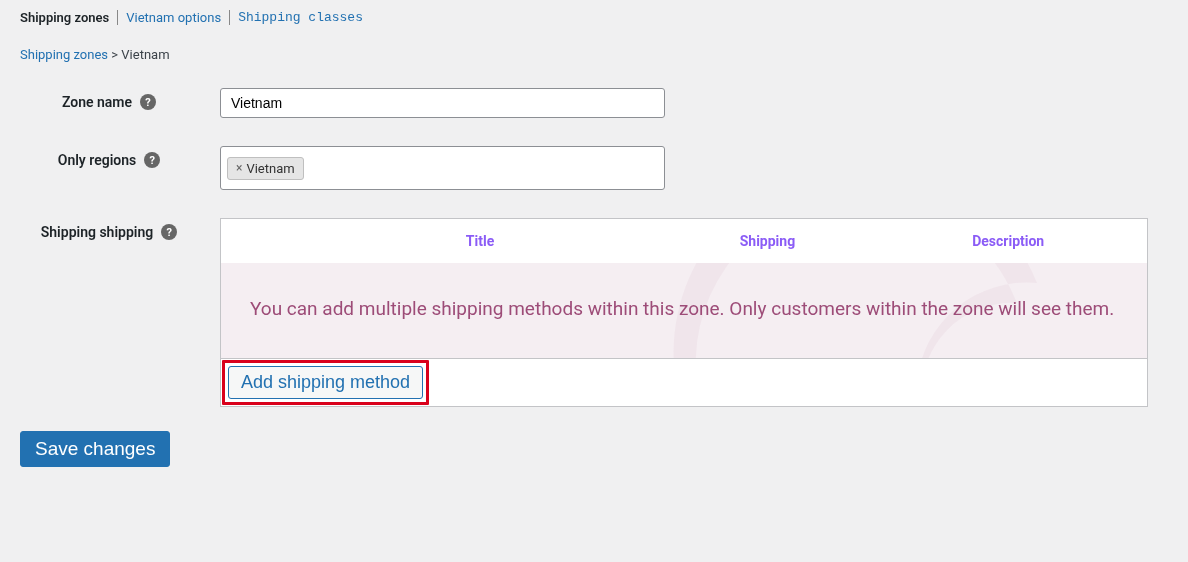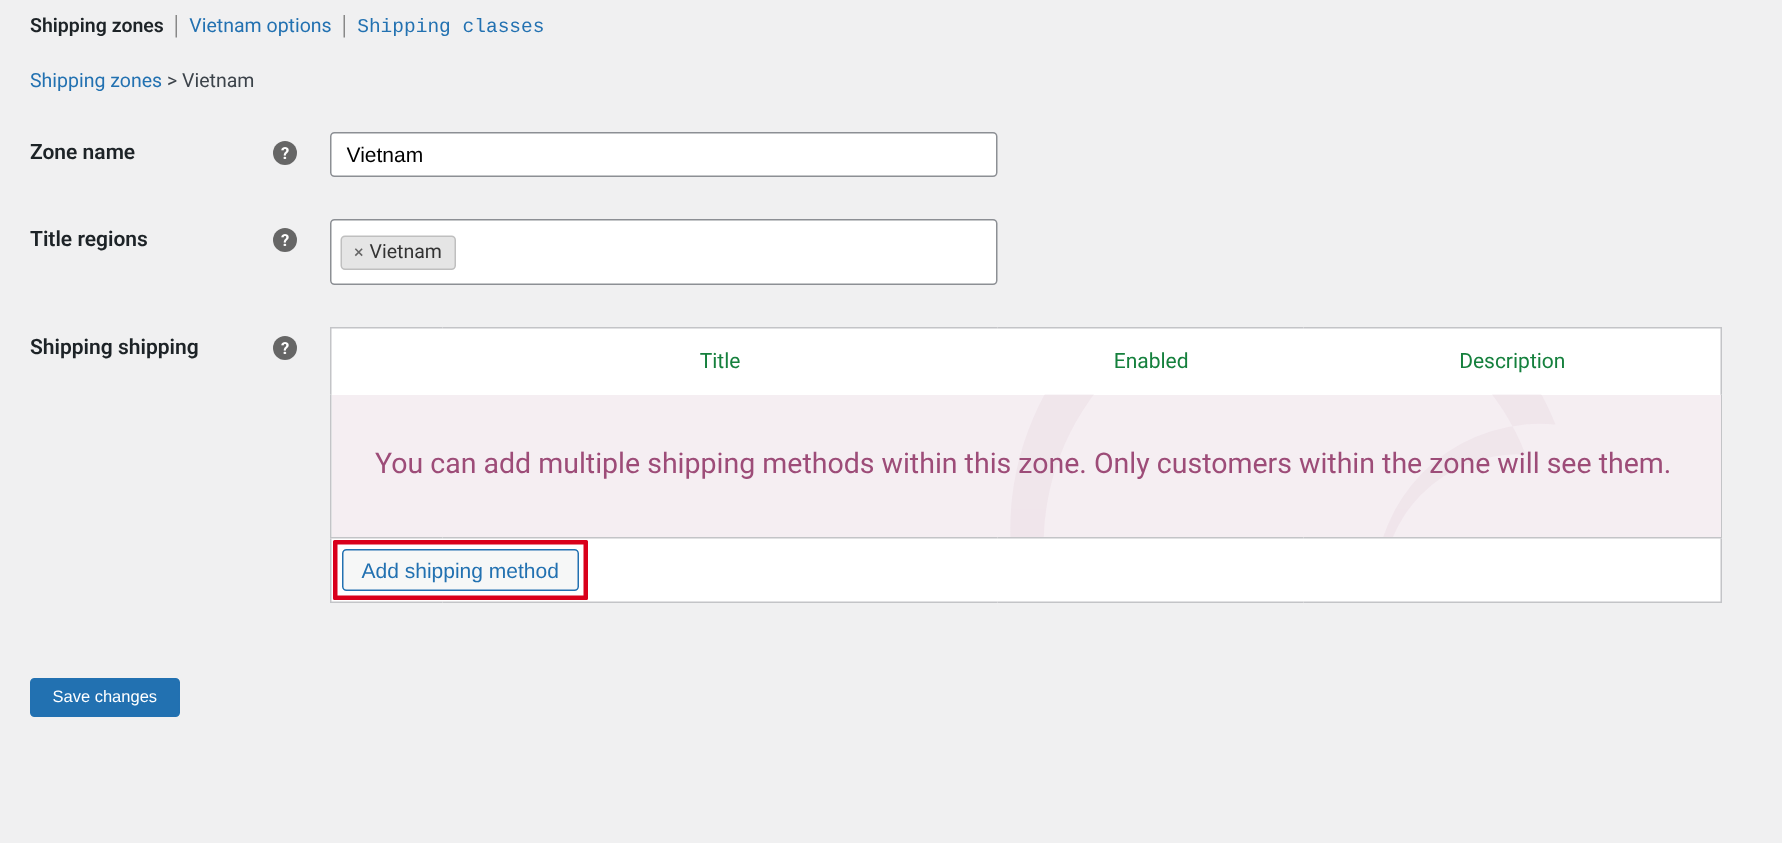--- a/index.html
+++ b/index.html
@@ -6,40 +6,40 @@
   body { font-family: -apple-system, BlinkMacSystemFont, "Segoe UI", Roboto, sans-serif; background: #f0f0f1; color: #2c3338; font-size: 14px; width: 1188px; }
   .tabs { display: flex; gap: 0; padding: 10px 20px 8px; font-size: 13px; }
   .tabs a { color: #2271b1; text-decoration: none; padding: 0 8px; border-right: 1px solid #888; }
   .tabs a:last-child { border-right: none; font-family: Liberation Mono, monospace; }
   .tabs a.active { color: #1d2327; font-weight: 600; padding-left: 0; }
   .breadcrumb { padding: 14px 20px 18px; font-size: 13px; color: #3c434a; }
   .breadcrumb a { color: #2271b1; text-decoration: none; }
   .form-table { width: 100%; padding: 0 20px 0 0; }
   .form-row { display: flex; align-items: flex-start; padding: 14px 0 14px 20px; }
   .form-row-top { padding-top: 8px; }
-  .form-th { width: 200px; font-weight: 600; color: #1d2327; font-size: 14px; padding-top: 6px; display: flex; align-items: center; justify-content: space-between; padding-right: 22px; }
+  .form-th { width: 200px; font-weight: 600; color: #1d2327; font-size: 14px; padding-top: 6px; display: flex; align-items: center; justify-content: center; padding-right: 22px; }
   .help-icon { width: 16px; height: 16px; border-radius: 50%; background: #666; color: #fff; display: inline-flex; align-items: center; justify-content: center; font-size: 11px; font-weight: bold; margin-left: 8px; }
   .form-td { flex: 0 0 auto; width: 445px; }
   input[type=text] { width: 100%; padding: 6px 10px; border: 1px solid #8c8f94; border-radius: 3px; font-size: 14px; background: #fff; }
   .tag-input { width: 100%; min-height: 44px; border: 1px solid #8c8f94; border-radius: 3px; background: #fff; padding: 6px; display: flex; align-items: center; gap: 4px; }
   .tag { background: #e5e5e5; border: 1px solid #bfbfbf; border-radius: 3px; padding: 3px 8px; font-size: 13px; color: #333; display: inline-flex; align-items: center; gap: 4px; }
   .tag .x { color: #666; font-size: 12px; }
   .zip-link { color: #2271b1; text-decoration: underline; font-size: 13px; display: inline-block; margin-top: 14px; }
   .methods-wrap { flex: 1; margin-right: 20px; }
   .methods-table { width: 100%; border: 1px solid #c3c4c7; background: #fff; border-collapse: collapse; }
-  .methods-table th { padding: 14px 12px; font-weight: 400; color: #15803d; font-size: 14px; text-align: center; }
+  .methods-table th { padding: 14px 12px; font-weight: 700; color: #8b5cf6; font-size: 14px; text-align: center; }
   .methods-table td { padding: 1px; }
   .empty-row { background: #f5eef2; position: relative; overflow: hidden; }
   .empty-msg { color: #9d4c78; font-size: 19px; padding: 30px 28px 34px; position: relative; z-index: 2; line-height: 1.55; }
   .swirl { position: absolute; right: -30px; top: -40px; width: 520px; height: 220px; opacity: 0.35; z-index: 1; }
   .footer-row { padding: 12px; border-top: 1px solid #c3c4c7; }
-  .add-method-btn { border: 1px solid #2271b1; background: #f6f7f7; color: #2271b1; padding: 5px 12px; font-size: 14px; border-radius: 3px; cursor: pointer; }
+  .add-method-btn { border: 1px solid #2271b1; background: #f6f7f7; color: #2271b1; padding: 5px 12px; font-size: 18px; border-radius: 3px; cursor: pointer; }
   .highlight-box { border: 3px solid #d9001b; padding: 3px; display: inline-block; border-radius: 1px; }
   .save-wrap { padding: 10px 20px 30px; }
-  .save-btn { background: #2271b1; color: #fff; border: 1px solid #2271b1; border-radius: 3px; padding: 6px 14px; font-size: 11px; cursor: pointer; margin-top: 26px; }
+  .save-btn { background: #2271b1; color: #fff; border: 1px solid #2271b1; border-radius: 3px; padding: 6px 14px; font-size: 19px; cursor: pointer; }
 </style>
 </head>
 <body>
 
 <div class="tabs">
   <a href="#" class="active">Shipping zones</a>
   <a href="#">Vietnam options</a>
   <a href="#">Shipping classes</a>
 </div>
 
@@ -56,21 +56,21 @@
       <span>Zone name</span>
       <span class="help-icon">?</span>
     </div>
     <div class="form-td">
       <input type="text" value="Vietnam" style="">
     </div>
   </div>
 
   <div class="form-row">
     <div class="form-th">
-      <span>Title regions</span>
+      <span>Only regions</span>
       <span class="help-icon">?</span>
     </div>
     <div class="form-td">
       <div class="tag-input">
         <span class="tag">
           <span class="x">×</span>
             <span>Vietnam</span>
         </span>
       </div>
     </div>
@@ -80,21 +80,21 @@
     <div class="form-th">
       <span>Shipping shipping</span>
       <span class="help-icon">?</span>
     </div>
     <div class="methods-wrap">
       <table class="methods-table">
         <thead>
           <tr>
             <th style="width:8%"></th>
             <th style="width:40%">Title</th>
-            <th style="width:22%">Enabled</th>
+            <th style="width:22%">Shipping</th>
             <th style="width:30%">Description</th>
           </tr>
         </thead>
         <tbody>
           <tr>
               <td colspan="4" class="empty-row">
             <svg class="swirl" viewBox="0 0 520 220">
               <path d="M30 200 A180 180 0 0 1 380 60 A110 110 0 0 0 260 160 L300 170 L270 210 L230 175 L265 178 A90 90 0 0 1 360 80 A160 160 0 0 0 50 200 Z" fill="#e8d6e0"></path>
             </svg>
             <div class="empty-msg">You can add multiple shipping methods within this zone. Only customers within the zone will see them.</div>

